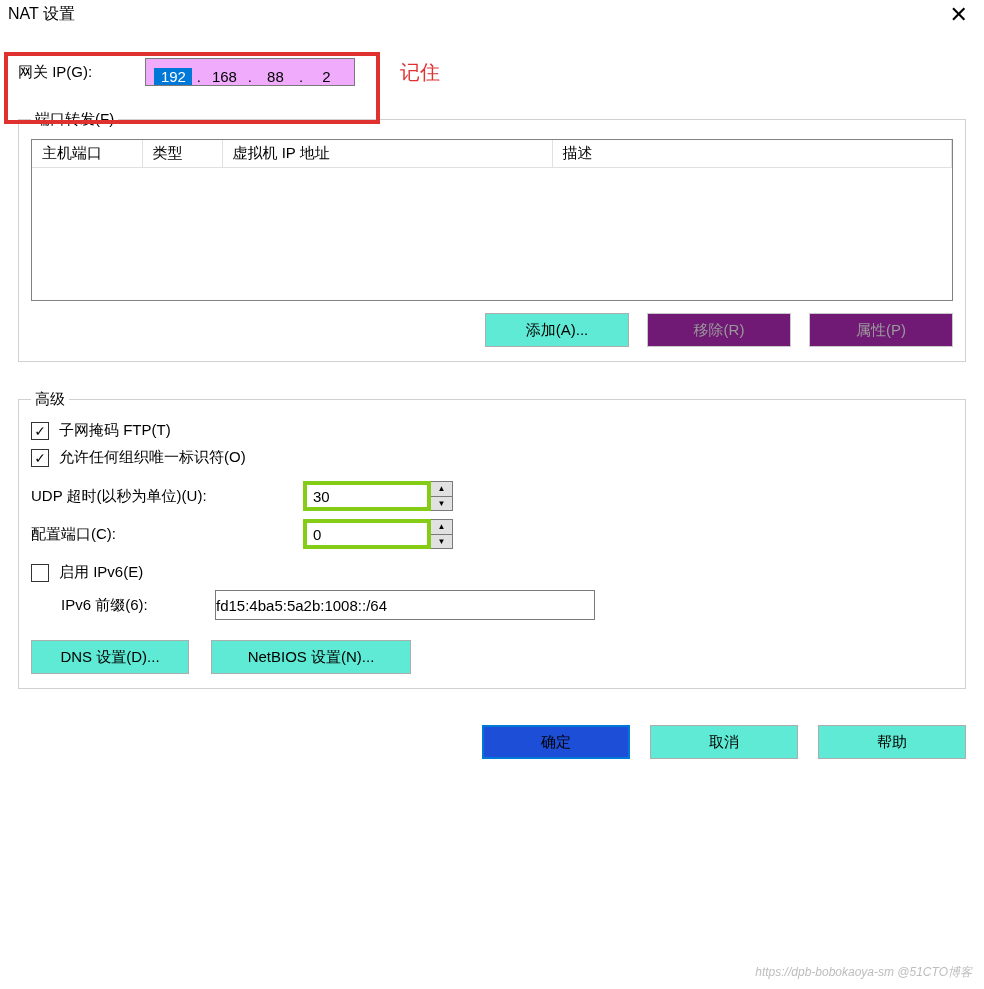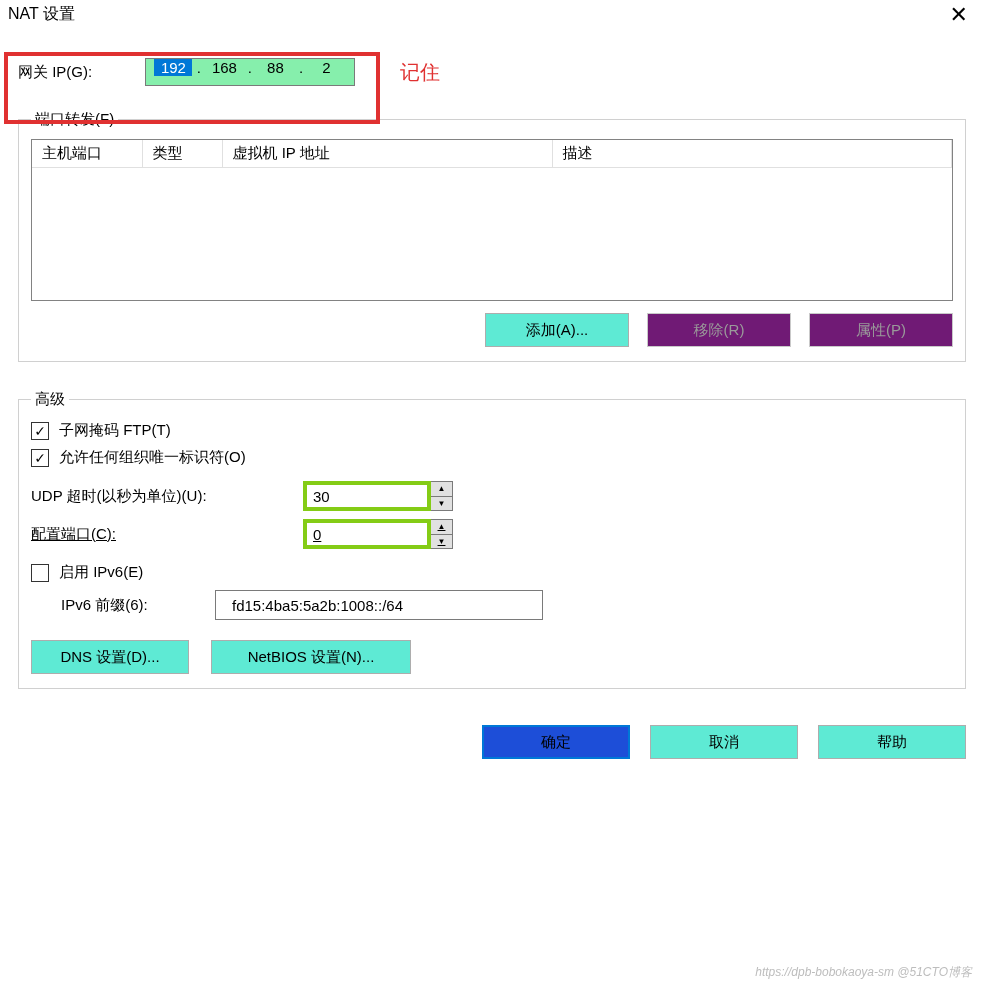--- a/index.html
+++ b/index.html
@@ -49,23 +49,23 @@
     top: -6px;
     left: -14px;
     width: 376px;
     height: 72px;
     border: 4px solid #e03131;
     pointer-events: none;
   }
   .gateway-label { width: 104px; }
   .ip-input {
     display: flex;
-    align-items: flex-start;
+    align-items: flex-end;
     border: 1px solid #7a7a7a;
-    background: #86efac;
+    background: #f0abfc;
     height: 28px;
     padding: 0 4px;
     width: 210px;
     justify-content: space-evenly;
   }
   .ip-input .octet {
     width: 38px;
     text-align: center;
   }
   .ip-input .sel {
@@ -173,22 +173,22 @@
     background: #e1e1e1;
     cursor: pointer;
   }
   .spin-btns div:first-child { border-bottom: 1px solid #7a7a7a; }
   .adv-label { min-width: 262px; }
   .adv-label.short { min-width: 116px; }
   .adv-label.indent { margin-left: 30px; min-width: 144px; }
   .text-input {
     border: 1px solid #7a7a7a;
     height: 30px;
-    width: 328px;
-    padding: 2px 16px;
+    width: 380px;
+    padding: 2px 0;
     font-size: 15px;
     font-family: inherit;
   }
   .dns-row {
     display: flex;
     gap: 22px;
     margin-top: 20px;
   }
   .dns-row button.win { min-width: 158px; }
   .footer {
@@ -271,21 +271,21 @@
       <span class="adv-label">UDP 超时(以秒为单位)(U):</span>
       <div class="spin-wrap">
         <input class="spin-input" value="30" style="">
         <div class="spin-btns">
           <div>▲</div>
           <div>▼</div>
         </div>
       </div>
     </div>
 
-    <div class="adv-row" style="margin-top:2px;text-decoration:underline;">
+    <div class="adv-row" style="margin-top:2px;">
       <span class="adv-label short">配置端口(C):</span>
       <div class="spin-wrap" style="margin-left:146px;">
         <input class="spin-input" value="0" style="">
         <div class="spin-btns">
           <div>▲</div>
           <div>▼</div>
         </div>
       </div>
     </div>
 

